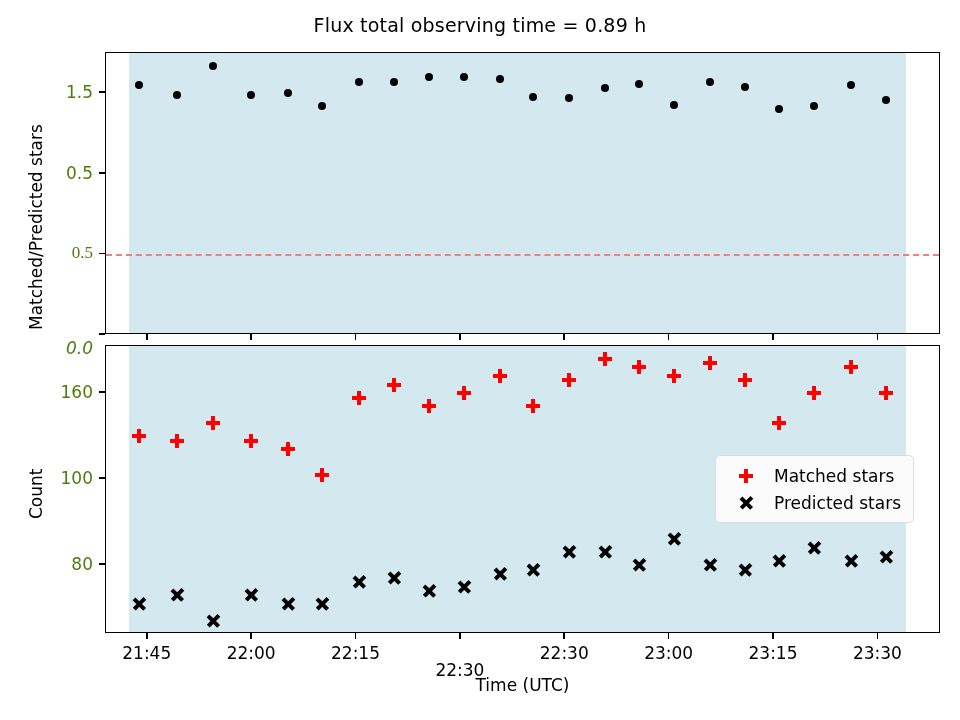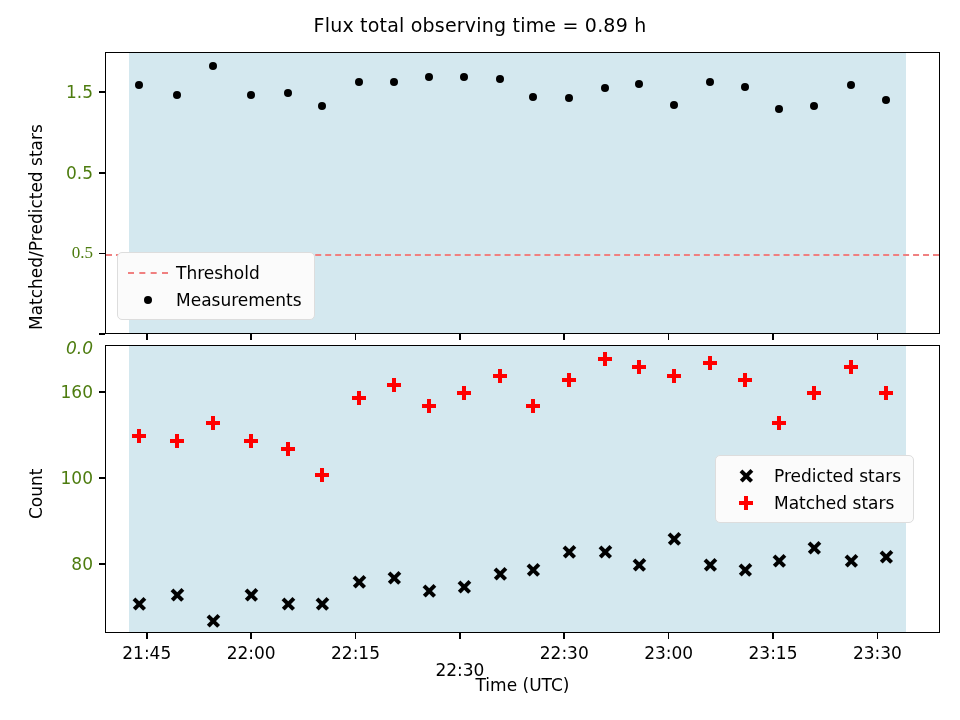--- a/index.html
+++ b/index.html
@@ -236,34 +236,20 @@
       <div class="xtick-mark" style="left: 250.325px; top: 334px;"></div>
       <div class="xtick-mark" style="left: 354.7px; top: 334px;"></div>
       <div class="xtick-mark" style="left: 459.075px; top: 334px;"></div>
       <div class="xtick-mark" style="left: 563.45px; top: 334px;"></div>
       <div class="xtick-mark" style="left: 667.825px; top: 334px;"></div>
       <div class="xtick-mark" style="left: 772.2px; top: 334px;"></div>
       <div class="xtick-mark" style="left: 876.575px; top: 334px;"></div>
     </div>
   <div class="ylabel" id="ylabel-top" style="left: 26px; top: 330px;">Matched/Predicted stars</div>
 
-  <div class="legend" id="legend-top" style="left: 117px; top: 252px;">
-    <div class="legend-row">
-      <span class="legend-key">
-          <i class="key-dash"></i>
-        </span>
-      <span class="legend-text">Threshold</span>
-    </div>
-    <div class="legend-row">
-      <span class="legend-key">
-          <i class="key-dot"></i>
-        </span>
-      <span class="legend-text">Measurements</span>
-    </div>
-  </div>
 
   <div class="axes" id="axes-bot">
     <div class="shade" id="shade-bot" style="left: 22.9625px; width: 777.246px; background: rgb(212, 232, 239);"></div>
     <div id="pts-matched">
         <div class="pt-plus" style="left: 32.7042px; top: 90.2687px;"></div>
         <div class="pt-plus" style="left: 70.975px; top: 94.5672px;"></div>
         <div class="pt-plus" style="left: 107.158px; top: 77.3731px;"></div>
         <div class="pt-plus" style="left: 144.733px; top: 94.5672px;"></div>
         <div class="pt-plus" style="left: 181.612px; top: 103.164px;"></div>
         <div class="pt-plus" style="left: 215.708px; top: 128.955px;"></div>
@@ -332,25 +318,25 @@
       <div class="xtick-label" style="left: 773px; top: 643px;">23:15</div>
       <div class="xtick-mark" style="left: 876.575px; top: 633px;"></div>
       <div class="xtick-label" style="left: 877.375px; top: 643px;">23:30</div>
     </div>
   <div class="ylabel" id="ylabel-bot" style="left: 26px; top: 519px;">Count</div>
   <div class="xlabel" id="xlabel-bot" style="left: 522.5px; top: 675px;">Time (UTC)</div>
 
   <div class="legend" id="legend-bot" style="left: 715px; top: 455px;">
     <div class="legend-row">
       <span class="legend-key">
+          <i class="key-plus"></i>
+        </span>
+      <span class="legend-text">Matched stars</span>
+    </div>
+    <div class="legend-row">
+      <span class="legend-key">
           <i class="key-cross"></i>
         </span>
       <span class="legend-text">Predicted stars</span>
     </div>
-    <div class="legend-row">
-      <span class="legend-key">
-          <i class="key-plus"></i>
-        </span>
-      <span class="legend-text">Matched stars</span>
-    </div>
   </div>
 
 </div>
 
 </body></html>

